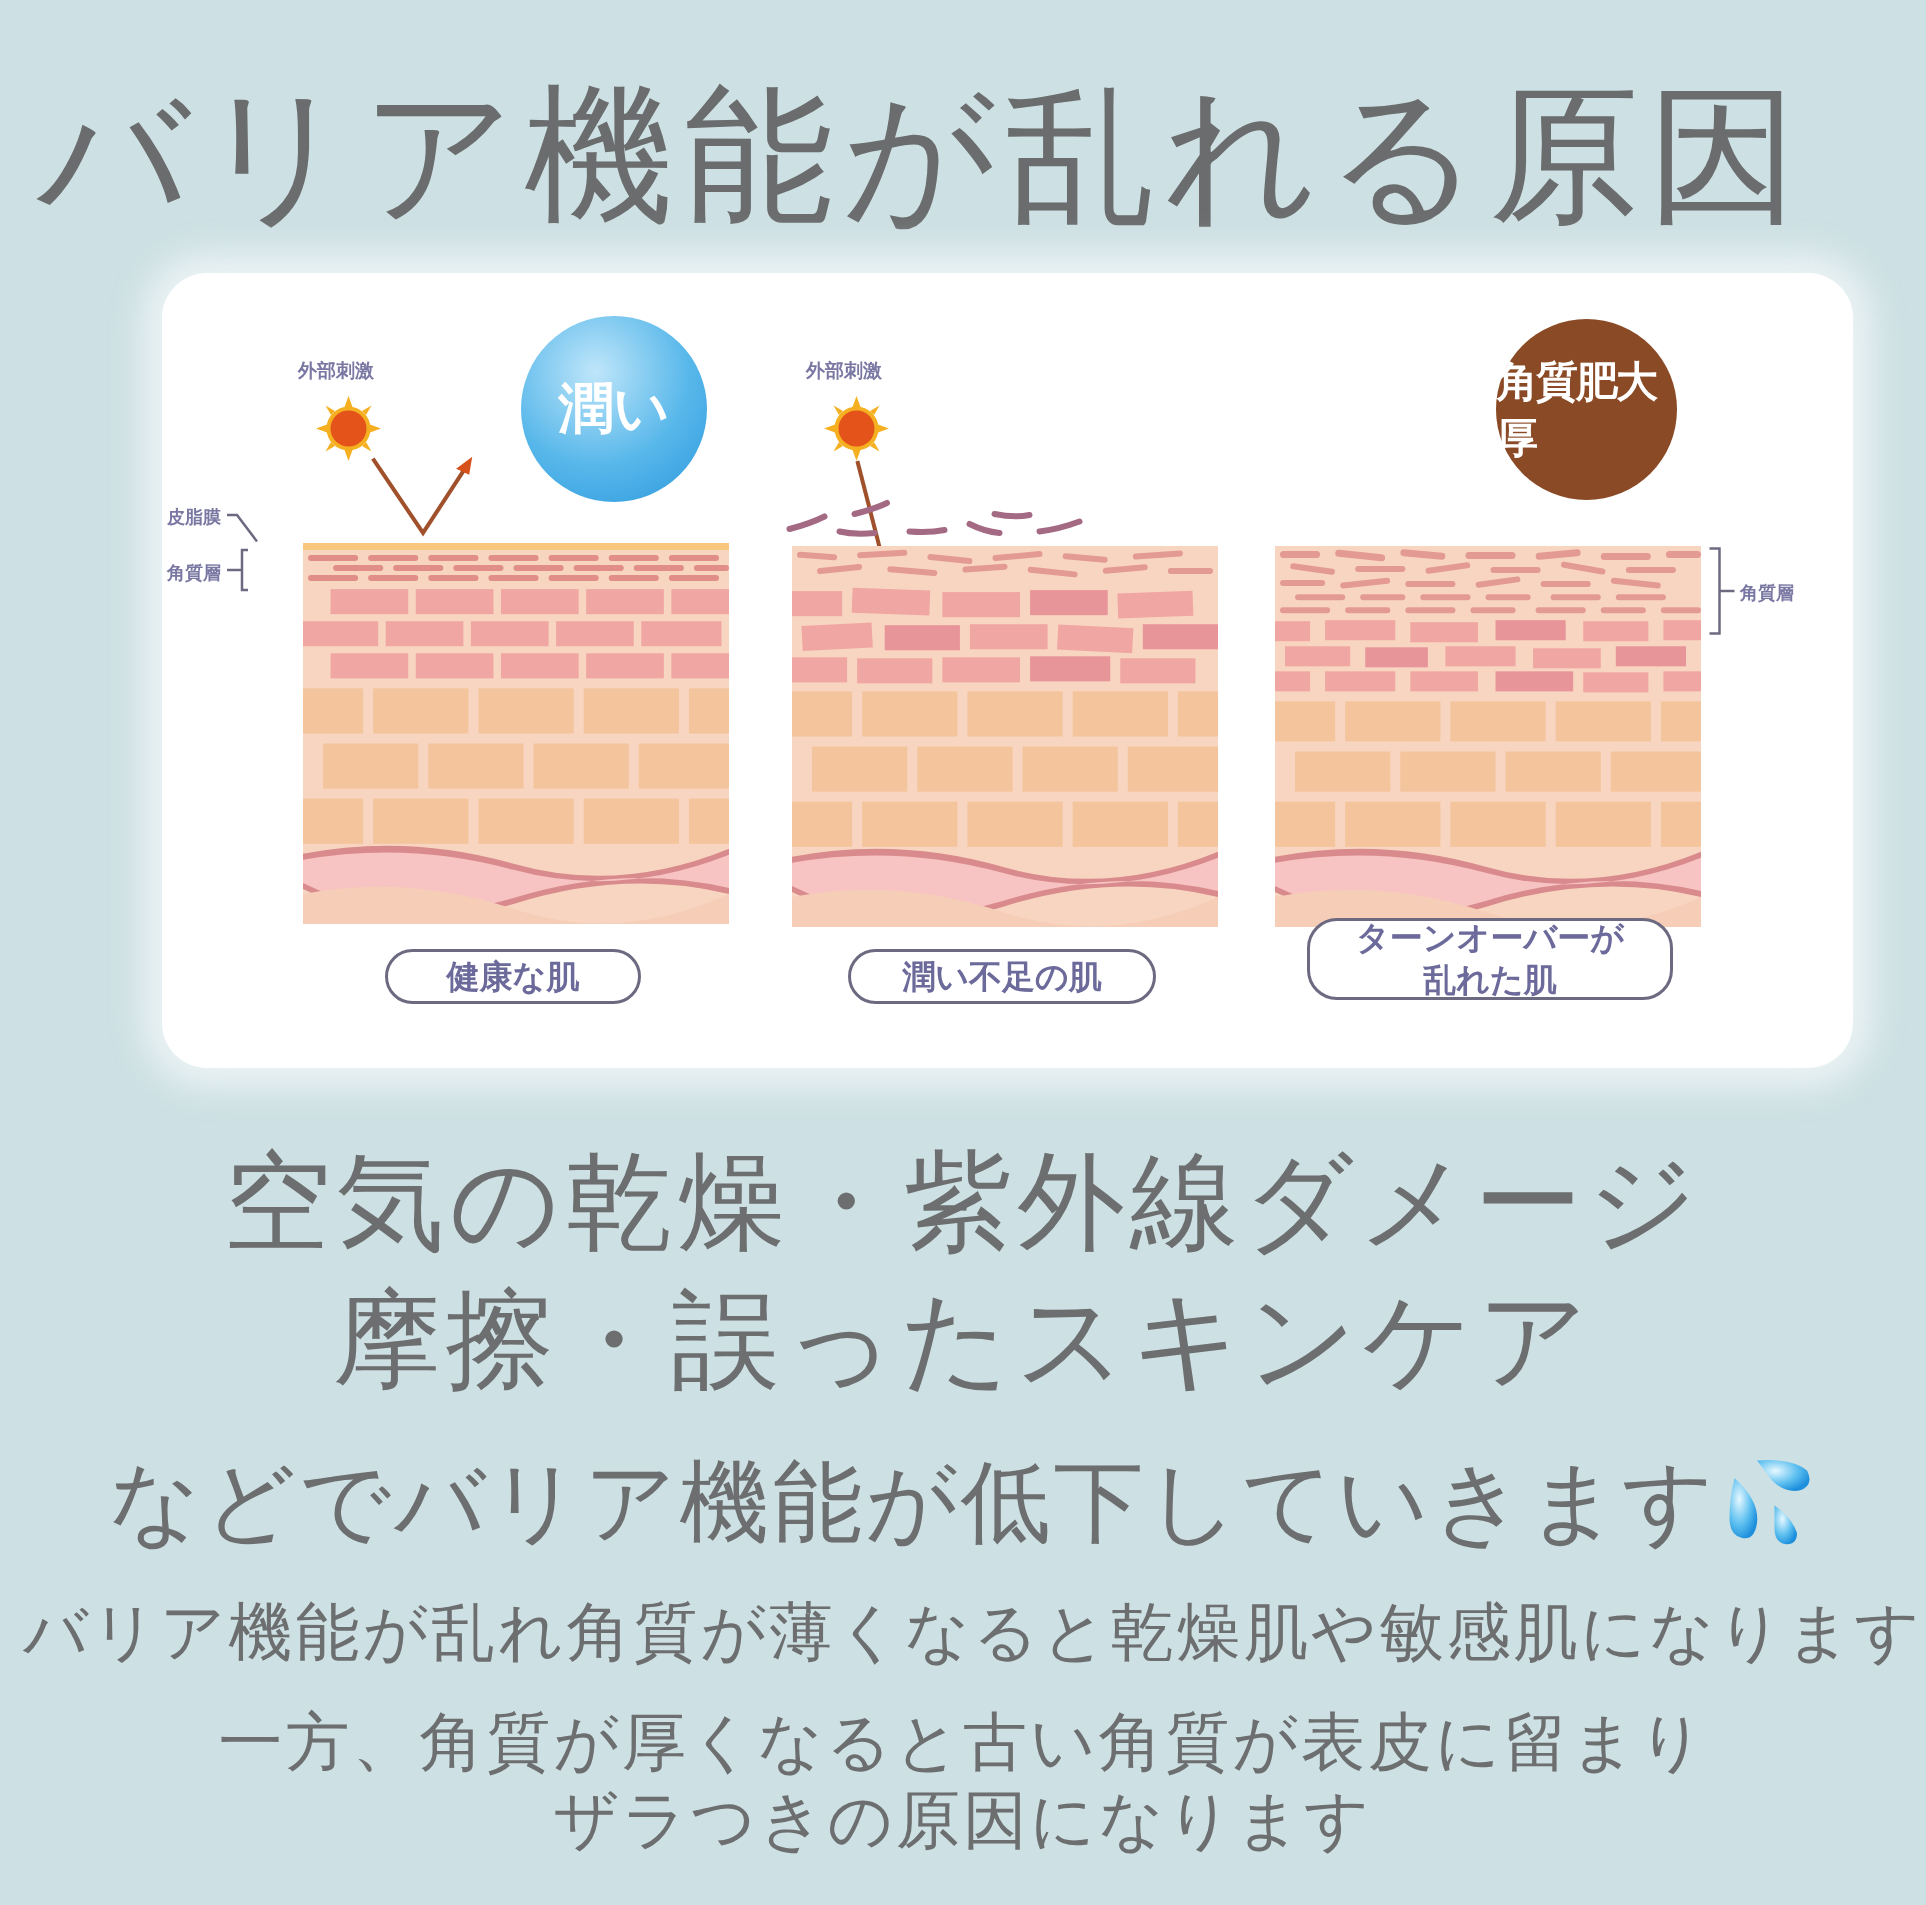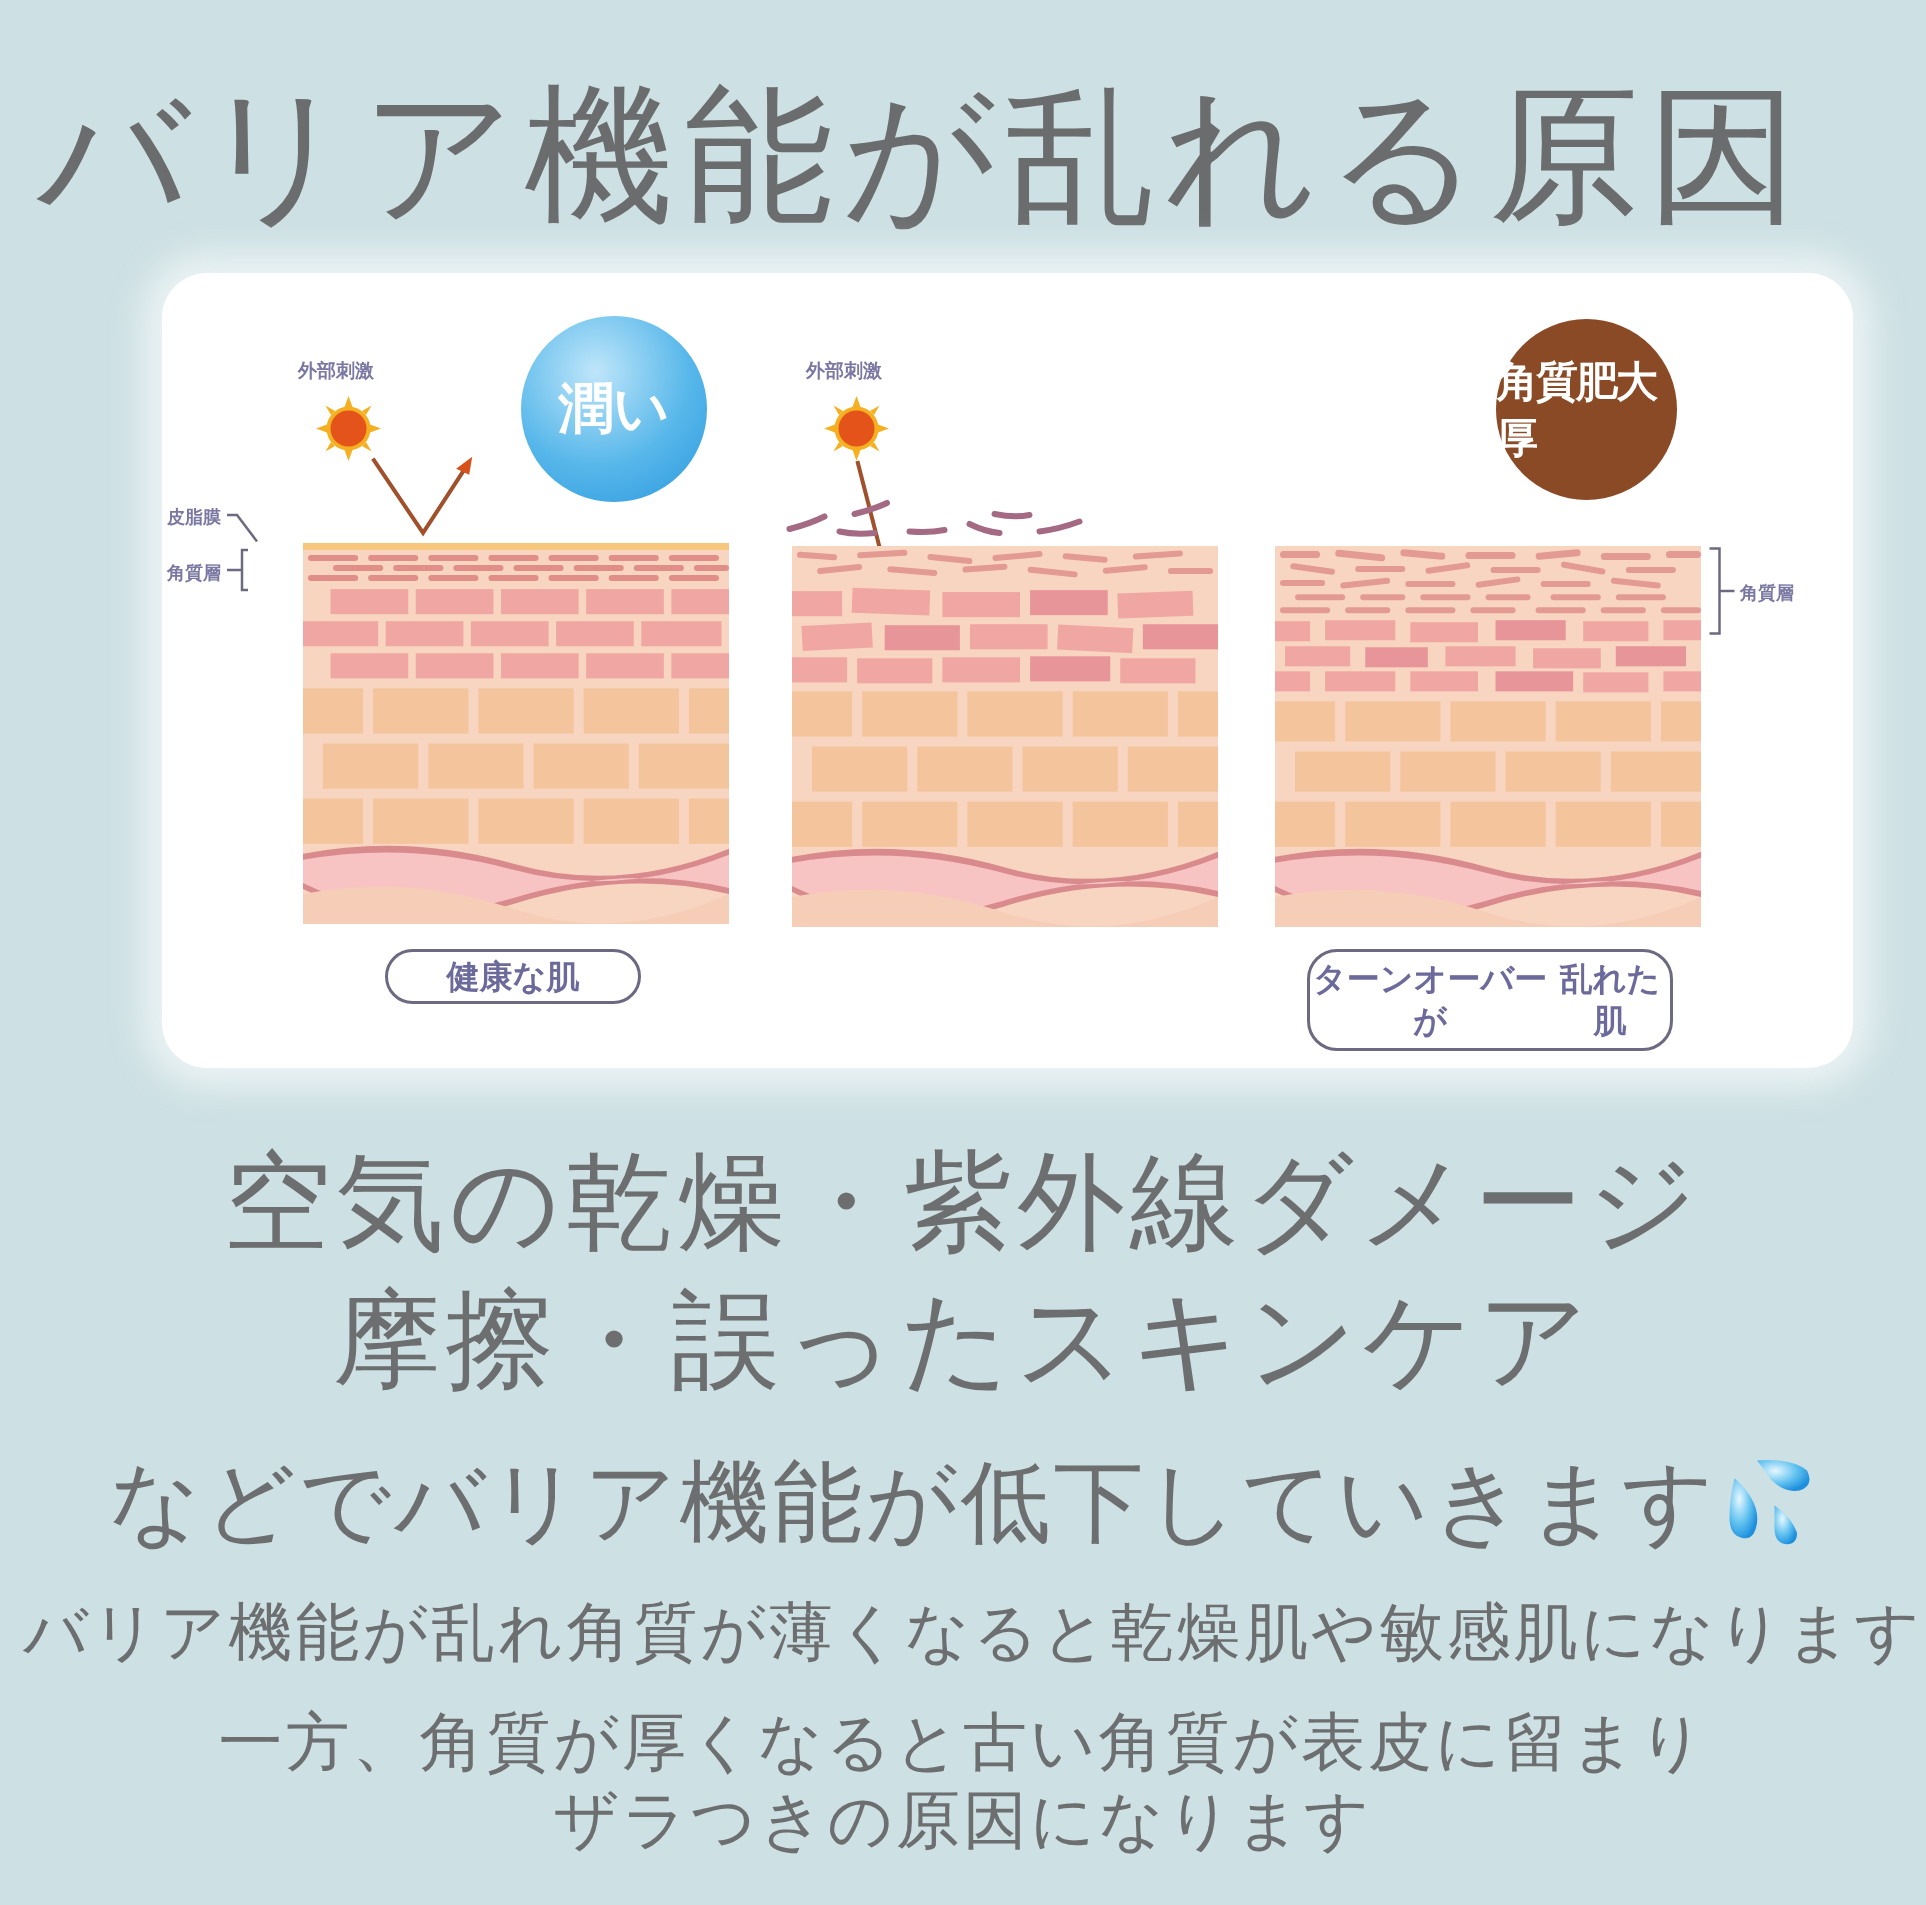--- a/index.html
+++ b/index.html
@@ -235,20 +235,21 @@
         <rect x="0" y="510" width="120" height="90"></rect>
           <rect x="140" y="510" width="190" height="90"></rect>
           <rect x="350" y="510" width="190" height="90"></rect>
           <rect x="560" y="510" width="190" height="90"></rect>
           <rect x="770" y="510" width="80" height="90"></rect>
       </g>
       <path d="M0,620 Q210,580 420,640 T850,610 L850,700 Q640,650 420,720 T0,690 Z" fill="#d98a8c"></path>
       <path d="M0,632 Q210,595 420,652 T850,622 L850,688 Q640,640 420,708 T0,678 Z" fill="#f8c3c3"></path>
       <path d="M0,700 Q210,660 420,730 T850,700 L850,760 L0,760 Z" fill="#f6cdb7"></path>
     </svg>
+    <div class="caption" style="left:184px;top:676px;width:308px;height:55px;">潤い不足の肌</div>
   </div>
 
   <div class="panel" style="left:1003px;width:688px;">
     <div class="bubble" style="left:331px;top:46px;width:181px;height:181px;background:#8a4a26;font-size:42px;letter-spacing:-2px;">角質肥大厚</div>
     <svg class="skin" style="left:110px;top:273px;" viewBox="0 0 850 760" preserveAspectRatio="none">
       <rect x="0" y="0" width="850" height="760" fill="#f8d5c1"></rect>
       <g fill="#e39a93">
         <rect x="10" y="10" width="80" height="14" rx="7"></rect>
           <rect x="120" y="12" width="100" height="14" rx="7" transform="rotate(6 170 19)"></rect>
           <rect x="250" y="10" width="90" height="14" rx="7" transform="rotate(5 295 17)"></rect>
@@ -319,21 +320,21 @@
       </g>
       <path d="M0,620 Q210,580 420,640 T850,610 L850,700 Q640,650 420,720 T0,690 Z" fill="#d98a8c"></path>
       <path d="M0,632 Q210,595 420,652 T850,622 L850,688 Q640,640 420,708 T0,678 Z" fill="#f8c3c3"></path>
       <path d="M0,700 Q210,660 420,730 T850,700 L850,760 L0,760 Z" fill="#f6cdb7"></path>
     </svg>
     <svg style="position:absolute;left:542px;top:273px;" width="30" height="90" viewBox="0 0 60 180">
       <polyline points="5,5 25,5 25,175 5,175" fill="none" stroke="#6c6a80" stroke-width="5"></polyline>
       <line x1="25" y1="90" x2="55" y2="90" stroke="#6c6a80" stroke-width="5"></line>
     </svg>
     <div class="side-label" style="left:575px;top:308px;">角質層</div>
-    <div class="caption" style="left:142px;top:676px;width:366px;height:102px;flex-direction:row;">
+    <div class="caption" style="left:142px;top:645px;width:366px;height:82px;flex-direction:column;">
       <span>ターンオーバーが</span>
       <span>乱れた肌</span>
     </div>
   </div>
 </div>
 
 <div class="main-text line1">空気の乾燥・紫外線ダメージ</div>
 <div class="main-text line2">摩擦・誤ったスキンケア</div>
 <div class="main-text line3">
   <span>などでバリア機能が低下していきます</span><svg class="drops" viewBox="0 0 200 200">

